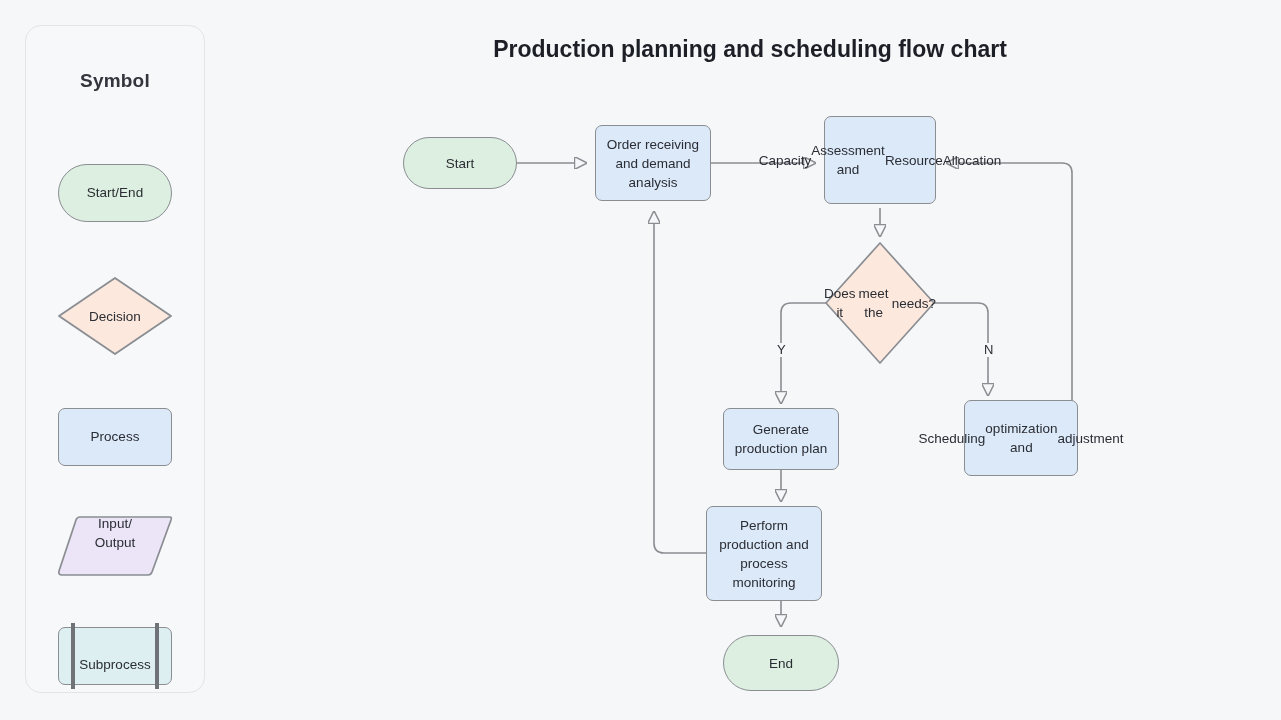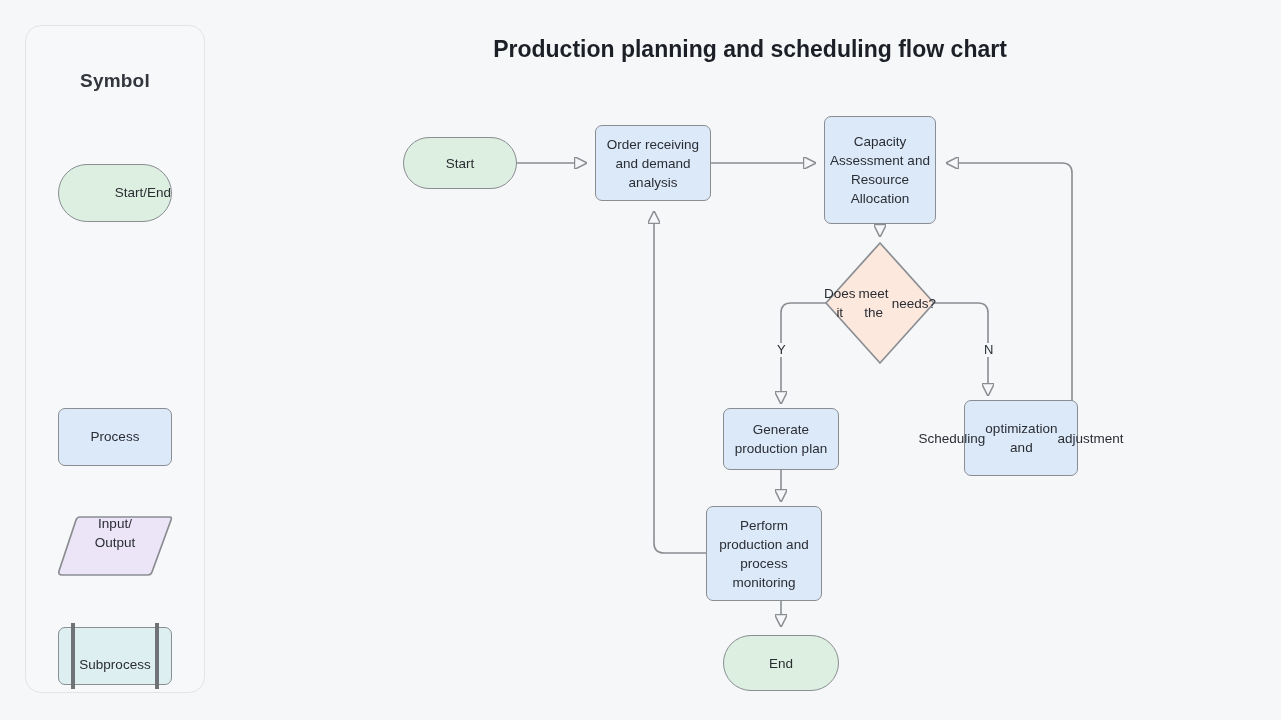--- a/index.html
+++ b/index.html
@@ -59,21 +59,20 @@
     line-height: 16px;
     color: #2a2d34;
   }
 
   
   .sh-terminator {
     width: 114px; height: 58px;
     background: #dcefe0;
     border: 1.6px solid #8a8d92;
     border-radius: 29px;
-    justify-content: flex-end;
   }
   .sh-process {
     width: 114px; height: 58px;
     background: #dce9f9;
     border: 1.6px solid #8a8d92;
     border-radius: 7px;
   }
   .sh-decision-wrap {
     width: 116px; height: 80px;
     position: absolute;
@@ -210,20 +209,28 @@
 <div id="legend-panel">
 
   <div id="legend-title">Symbol</div>
 
   <div class="legend-item" style="top:138px">
     <div class="legend-shape sh-terminator">
       <span>Start/End</span>
     </div>
   </div>
 
+  <div class="legend-item" style="top:250px; height:80px">
+    <div class="sh-decision-wrap">
+      <svg width="116" height="80" viewBox="0 0 116 80">
+        <polygon points="58,2 114,40 58,78 2,40" fill="#fce8dd" stroke="#8a8d92" stroke-width="1.8" stroke-linejoin="round"></polygon>
+      </svg>
+      <div class="sh-decision-label">Decision</div>
+    </div>
+  </div>
 
   <div class="legend-item" style="top:382px">
     <div class="legend-shape sh-process">
       <span>Process</span>
     </div>
   </div>
 
   <div class="legend-item" style="top:488px; height:64px">
     <div class="sh-io-wrap">
       <svg width="118" height="64" viewBox="0 0 118 64">
@@ -282,21 +289,21 @@
   <div class="node terminator" style="left:403px; top:137px; width:114px; height:52px">
     <span>Start</span>
   </div>
 
   <div class="node process" style="left:595px; top:125px; width:116px; height:76px; flex-direction:column">
     <span>Order receiving</span>
     <span>and demand</span>
     <span>analysis</span>
   </div>
 
-  <div class="node process" style="left:824px; top:116px; width:112px; height:108px; flex-direction:column">
+  <div class="node process" style="left:824px; top:116px; width:112px; height:88px; flex-direction:row">
     <span>Capacity</span>
     <span>Assessment and</span>
     <span>Resource</span>
     <span>Allocation</span>
   </div>
 
   <div class="node decision" style="left:824px; top:241px; width:112px; height:124px">
     <svg width="112" height="124" viewBox="0 0 112 124">
       <polygon points="56,2 110,62 56,122 2,62" fill="#fce8dd" stroke="#8a8d92" stroke-width="1.7" stroke-linejoin="round"></polygon>
     </svg>

